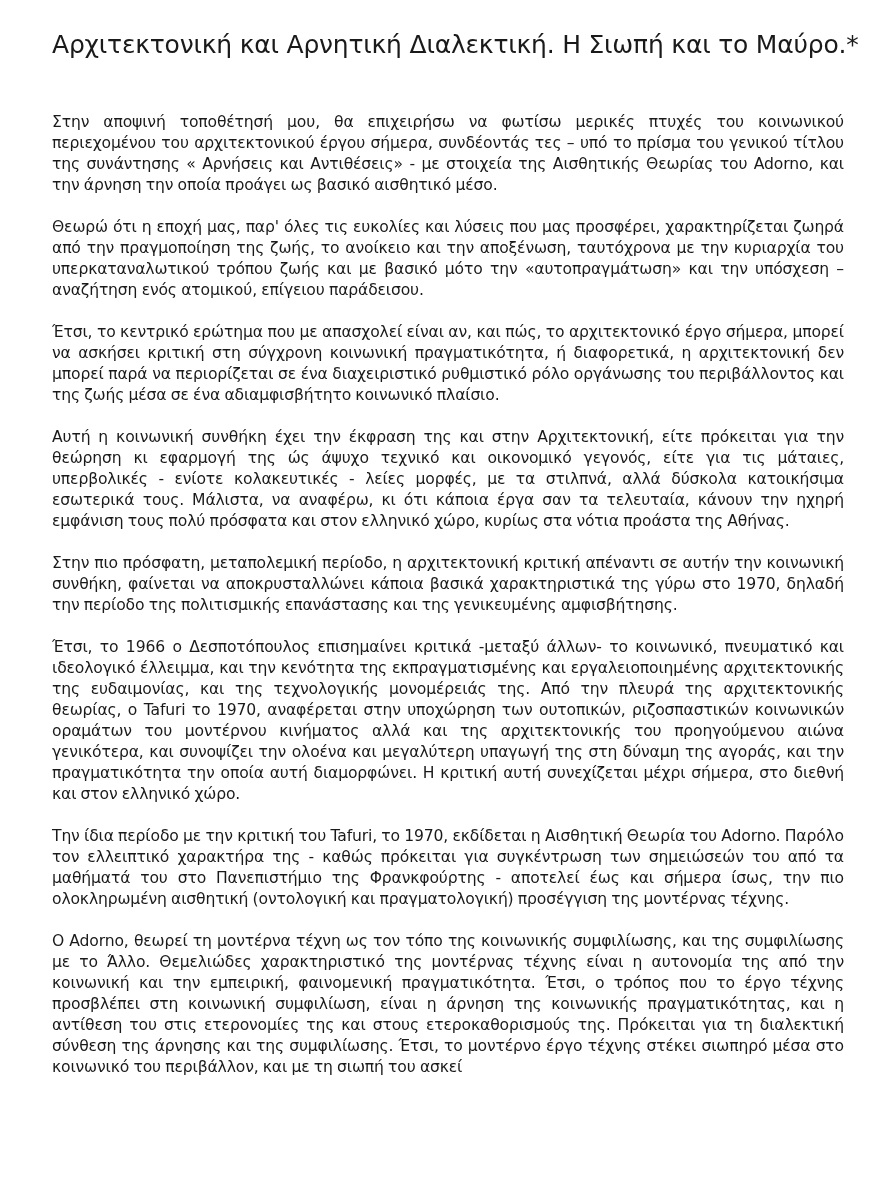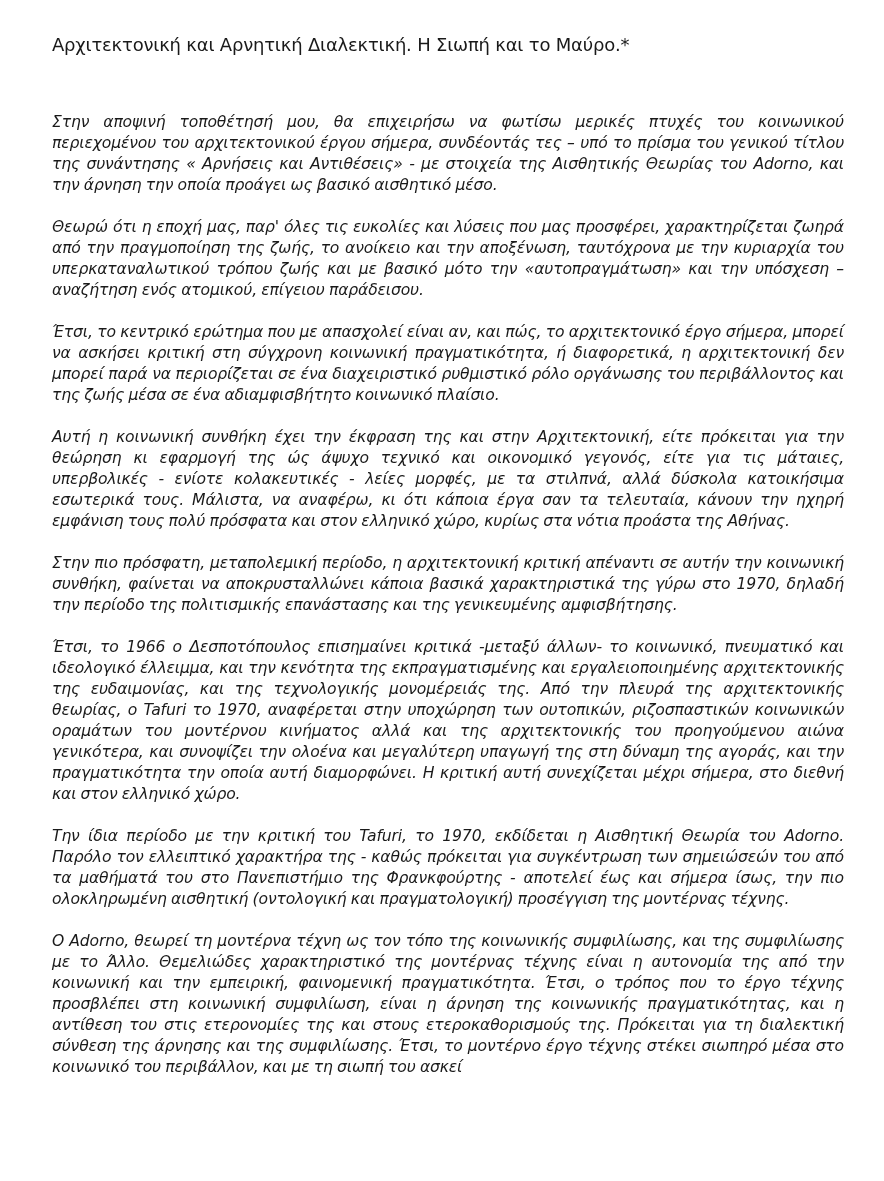--- a/index.html
+++ b/index.html
@@ -19,41 +19,40 @@
       position: absolute;
       left: 52px;
       top: 0;
       width: 792px;
     }
     .doc-title {
       position: absolute;
       left: 0;
       top: 32px;
       width: 792px;
-      font-size: 18px;
+      font-size: 25px;
       font-weight: normal;
       margin: 0;
       letter-spacing: -0.2px;
       line-height: 26px;
       white-space: nowrap;
     }
     .body {
       position: absolute;
       left: 0;
       top: 112px;
       width: 792px;
     }
     .para {
       margin: 0 0 21px 0;
       font-size: 15.6px;
       line-height: 21px;
       text-align: justify;
       letter-spacing: -0.15px;
       word-spacing: -0.5px;
-      font-style: italic;
     }
   </style>
 </head>
 <body>
 
 <div class="page">
   <h1 class="doc-title">Αρχιτεκτονική και Αρνητική Διαλεκτική. Η Σιωπή και το Μαύρο.*</h1>
   <div class="body">
     <p class="para">Στην αποψινή τοποθέτησή μου, θα επιχειρήσω να φωτίσω μερικές πτυχές του κοινωνικού περιεχομένου του αρχιτεκτονικού έργου σήμερα, συνδέοντάς τες – υπό το πρίσμα του γενικού τίτλου της συνάντησης « Αρνήσεις και Αντιθέσεις» - με στοιχεία της Αισθητικής Θεωρίας του Adorno, και την άρνηση την οποία προάγει ως βασικό αισθητικό μέσο.</p>
     <p class="para">Θεωρώ ότι η εποχή μας, παρ' όλες τις ευκολίες και λύσεις που μας προσφέρει, χαρακτηρίζεται ζωηρά από την πραγμοποίηση της ζωής, το ανοίκειο και την αποξένωση, ταυτόχρονα με την κυριαρχία του υπερκαταναλωτικού τρόπου ζωής και με βασικό μότο την «αυτοπραγμάτωση» και την υπόσχεση – αναζήτηση ενός ατομικού, επίγειου παράδεισου.</p>

